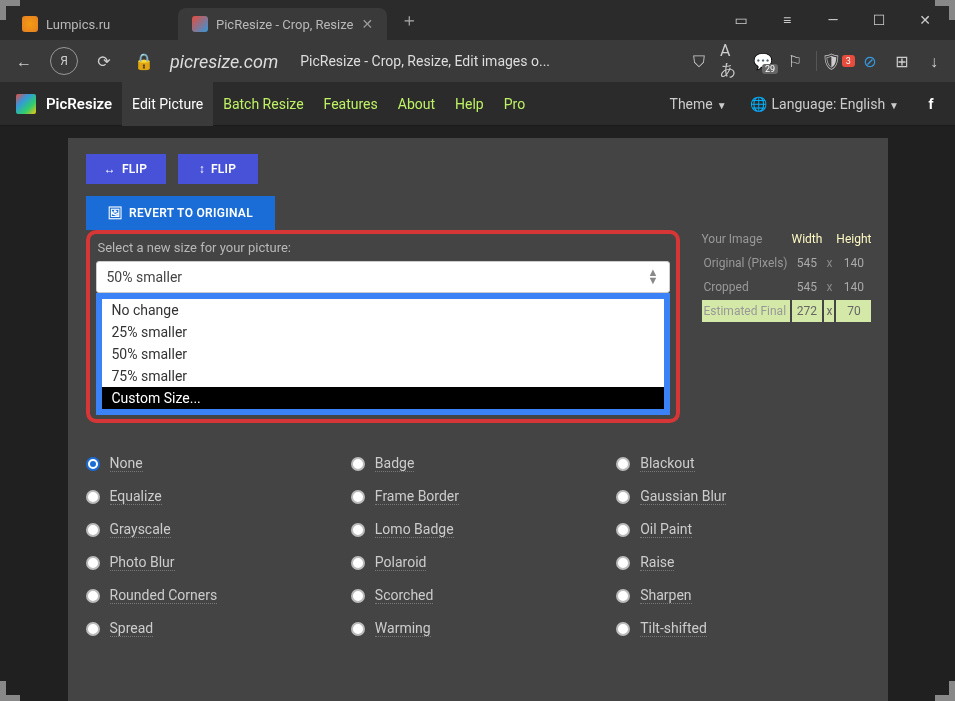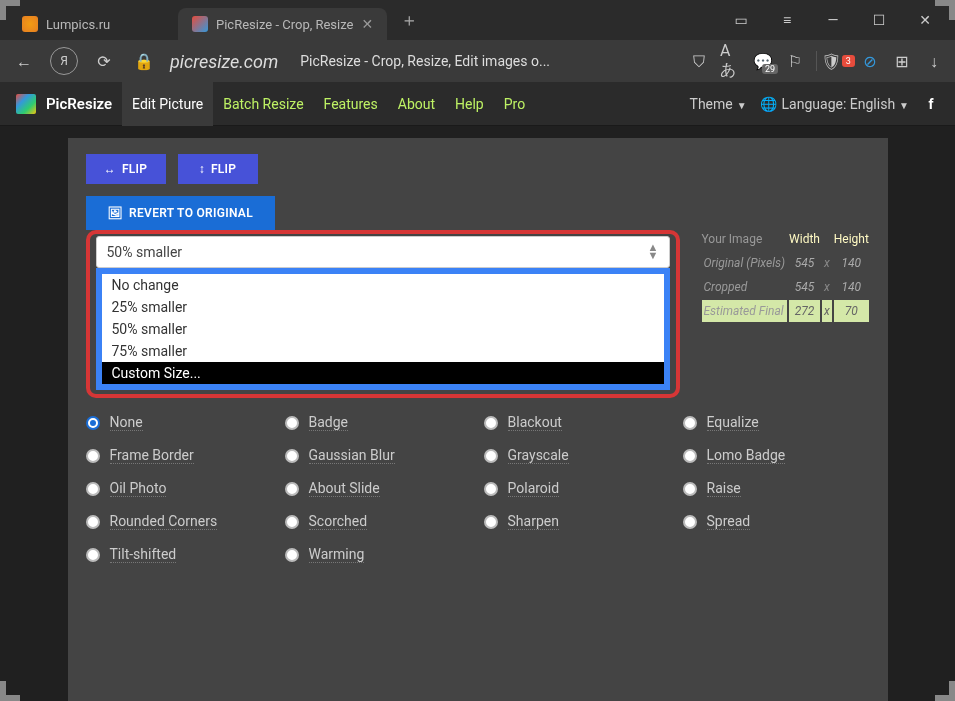--- a/index.html
+++ b/index.html
@@ -26,21 +26,21 @@
 .addr-icon { width:22px; height:22px; display:flex; align-items:center; justify-content:center; color:#ccc; cursor:pointer; position:relative; }
 .badge-count { position:absolute; bottom:-2px; right:-4px; background:#666; color:#fff; font-size:9px; padding:0 3px; border-radius:3px; }
 .red-badge { background:#e74c3c; color:#fff; font-size:9px; padding:1px 4px; border-radius:3px; }
 
 
 .site-header { background:#2b2b2b; height:44px; display:flex; align-items:center; padding:0 16px; border-bottom:1px solid #1a1a1a; }
 .logo-area { display:flex; align-items:center; gap:10px; color:#fff; font-weight:600; font-size:15px; margin-right:10px; }
 .logo-mark { width:20px; height:20px; background:linear-gradient(135deg,#e74c3c,#3498db,#2ecc71,#f1c40f); border-radius:2px; }
 .menu-item { padding:0 10px; height:44px; display:flex; align-items:center; color:#bef264; font-size:14px; cursor:pointer; }
 .menu-item.active { background:#3a3a3a; color:#fff; }
-.header-right { margin-left:auto; display:flex; align-items:center; gap:14px; color:#ccc; font-size:14px; }
+.header-right { margin-left:auto; display:flex; align-items:center; gap:24px; color:#ccc; font-size:14px; }
 .caret { font-size:10px; margin-left:4px; }
 .globe { font-size:14px; }
 .fb { width:16px; height:16px; color:#fff; font-weight:bold; font-size:14px; display:flex; align-items:center; justify-content:center; }
 
 
 .page-body { background:#202020; padding:12px 0 20px; height:575px; overflow:hidden; }
 .page-inner { width:820px; margin:0 auto; background:#444; padding:16px 18px 40px; min-height:600px; }
 
 .btn { display:inline-flex; align-items:center; justify-content:center; gap:6px; padding:8px 18px; font-size:12px; font-weight:600; color:#fff; border:none; cursor:pointer; letter-spacing:.3px; }
 .btn-flip { background:#4752d8; width:80px; }
@@ -56,27 +56,27 @@
 .dropdown-list { background:#fff; border:6px solid #3b82f6; }
 .dropdown-item { padding:3px 10px; color:#333; font-size:14px; cursor:pointer; }
 .dropdown-item.hover { background:#000000; color:#fff; }
 
 
 .cols { display:flex; gap:20px; align-items:flex-start; }
 .col-left { flex:1; }
 .col-right { width:170px; font-size:13px; color:#aaa; }
 .size-table { width:100%; }
 .size-table th { font-weight:400; color:#fef9c3; text-align:center; font-size:12px; padding-bottom:4px; }
-.size-table td { padding:4px 2px; text-align:center; font-size:12px; white-space:nowrap;font-style:italic; }
+.size-table td { padding:4px 2px; text-align:center; font-size:12px; white-space:nowrap; }
 .size-table .row-label { text-align:left; color:#999; }
 .est-row td { background:#d4e8a8; color:#666; }
 .x { padding:0 4px; color:#888; }
 
 
-.effects-grid { display:grid; grid-template-columns:repeat(4,1fr); gap:16px 12px; margin-top:10px; }
+.effects-grid { display:grid; grid-template-columns:repeat(3,1fr); gap:16px 12px; margin-top:26px; }
 .radio-item { display:flex; align-items:center; gap:10px; }
 .radio { width:14px; height:14px; border:2px solid #bbb; border-radius:50%; background:#fff; cursor:pointer; display:flex; align-items:center; justify-content:center; flex-shrink:0; }
 .radio.checked { border-color:#1a6dd6; }
 .radio.checked::after { content:""; width:6px; height:6px; background:#1a6dd6; border-radius:50%; }
 .radio-label { color:#ccc; font-size:14px; border-bottom:1px dotted #777; cursor:pointer; }
 
 
 .corner { position:absolute; width:20px; height:20px; border-color:#888; pointer-events:none; }
 .corner.tl { top:0; left:0; border-top:6px solid #888; border-left:6px solid #888; }
 .corner.tr { top:0; right:0; border-top:6px solid #888; border-right:6px solid #888; }
@@ -163,20 +163,21 @@
     </div>
     <button class="btn btn-revert">
         <span>🖼</span>
         <span>REVERT TO ORIGINAL</span>
       </button>
 
 
     <div class="cols">
       <div class="col-left">
         <div class="highlight-box">
+          <div class="select-label">Select a new size for your picture:</div>
           <div class="select-ctrl">
             <span>50% smaller</span>
             <span class="select-caret">▲<br>▼</span>
           </div>
           <div class="dropdown-list">
             <div class="dropdown-item">No change</div>
             <div class="dropdown-item">25% smaller</div>
             <div class="dropdown-item">50% smaller</div>
             <div class="dropdown-item">75% smaller</div>
             <div class="dropdown-item hover">Custom Size...</div>
@@ -243,25 +244,25 @@
         <div class="radio-item">
           <span class="radio"></span>
           <span class="radio-label">Grayscale</span>
         </div>
         <div class="radio-item">
           <span class="radio"></span>
           <span class="radio-label">Lomo Badge</span>
         </div>
         <div class="radio-item">
           <span class="radio"></span>
-          <span class="radio-label">Oil Photo</span>
-        </div>
-        <div class="radio-item">
-          <span class="radio"></span>
-          <span class="radio-label">About Slide</span>
+          <span class="radio-label">Oil Paint</span>
+        </div>
+        <div class="radio-item">
+          <span class="radio"></span>
+          <span class="radio-label">Photo Blur</span>
         </div>
         <div class="radio-item">
           <span class="radio"></span>
           <span class="radio-label">Polaroid</span>
         </div>
         <div class="radio-item">
           <span class="radio"></span>
           <span class="radio-label">Raise</span>
         </div>
         <div class="radio-item">
@@ -275,21 +276,21 @@
         <div class="radio-item">
           <span class="radio"></span>
           <span class="radio-label">Sharpen</span>
         </div>
         <div class="radio-item">
           <span class="radio"></span>
           <span class="radio-label">Spread</span>
         </div>
         <div class="radio-item">
           <span class="radio"></span>
+          <span class="radio-label">Warming</span>
+        </div>
+        <div class="radio-item">
+          <span class="radio"></span>
           <span class="radio-label">Tilt-shifted</span>
         </div>
-        <div class="radio-item">
-          <span class="radio"></span>
-          <span class="radio-label">Warming</span>
-        </div>
       </div>
   </div>
 </div>
 
 </body></html>

